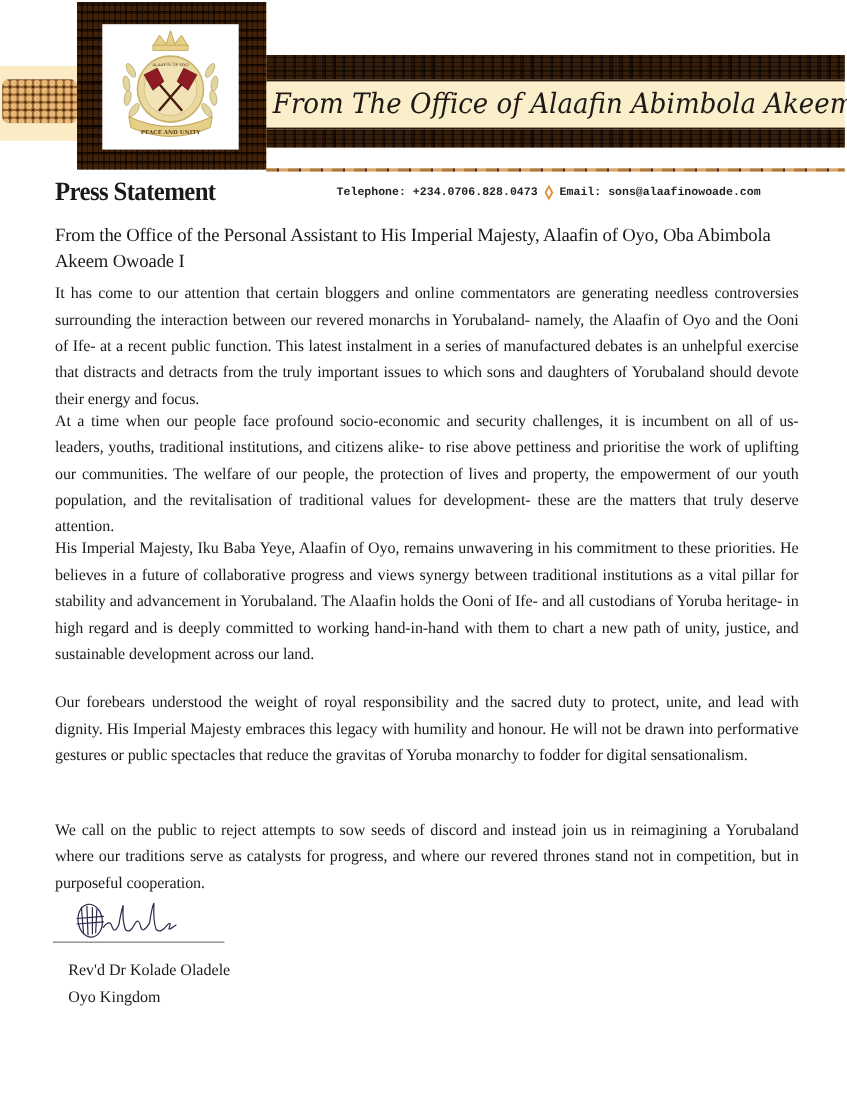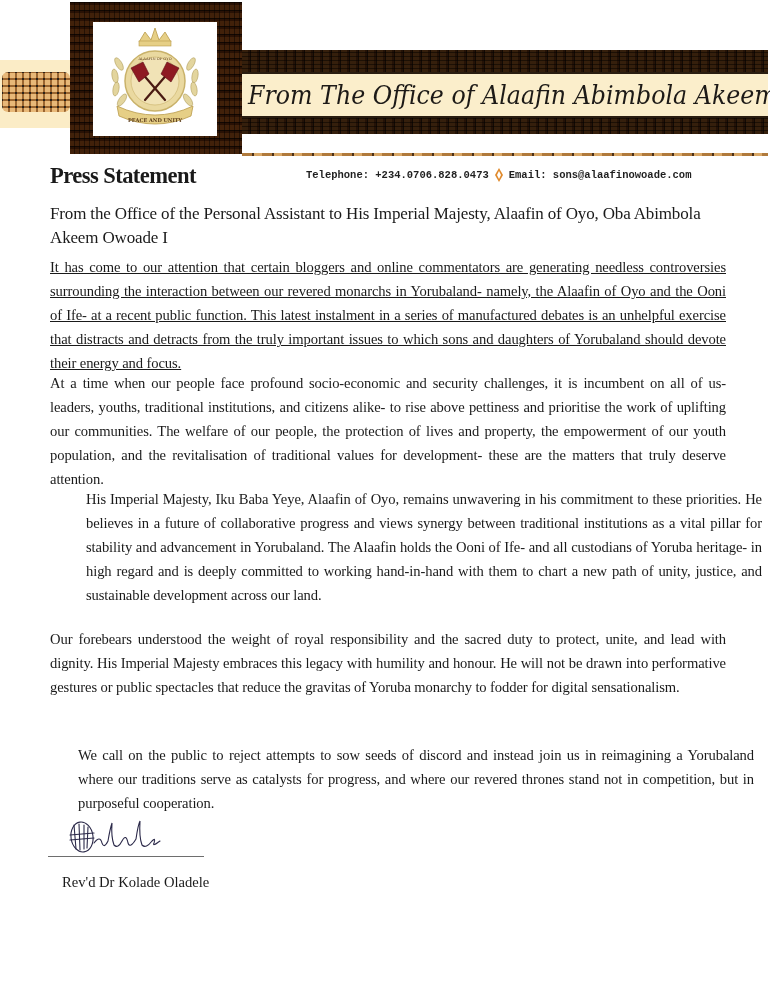--- a/index.html
+++ b/index.html
@@ -36,25 +36,25 @@
       font-family: Liberation Mono, monospace; font-weight: bold; font-size: 10.5px; color: #1f1f1f; white-space: nowrap; margin-top: 32px; }
     .contact-sep { width: 8px; height: 14px; display: inline-block; }
     .contact-underline { position: absolute; left: 242px; top: 153px; width: 526px; height: 3px;
       background: repeating-linear-gradient(90deg, #b07a3c 0 10px, #4a3018 10px 12px, #d9a868 12px 20px); }
 
     
     .doc { position: absolute; left: 50px; top: 160px; width: 676px; }
     .title { font-family: "Liberation Serif", serif; font-weight: bold; font-size: 24px; line-height: 30px; margin: 0; letter-spacing: -0.6px; transform: scaleX(0.94); transform-origin: left; position: absolute; top: 0; left: 0; white-space: nowrap; }
     .subtitle { position: absolute; top: 42px; left: 0; width: 690px; font-weight: normal; font-size: 17px; line-height: 24px; letter-spacing: -0.15px; margin: 0; }
     .para { position: absolute; left: 0; width: 676px; font-size: 14.6px; line-height: 24.1px; text-align: justify; margin: 0; letter-spacing: -0.1px; }
-    .p1 { top: 95px; text-decoration: underline; }
+    .p1 { top: 95px; }
     .p2 { top: 211px; }
-    .p3 { top: 327px; margin-left: 36px; }
+    .p3 { top: 327px; }
     .p4 { top: 467px; }
-    .p5 { top: 583px; margin-left: 28px; }
+    .p5 { top: 583px; }
 
     
     .signature { position: absolute; left: 56px; top: 815px; width: 110px; height: 40px; }
     .sig-line { position: absolute; left: 48px; top: 856px; width: 156px; height: 0; border-top: 1.5px solid #6e6e6e; }
     .signer { position: absolute; left: 50px; top: 870px; font-size: 14.6px; line-height: 24.6px; }
     .signer div { white-space: nowrap; margin-left: 12px; }
   </style>
 </head>
 <body>
 
@@ -127,13 +127,14 @@
     <ellipse cx="26" cy="22" rx="11" ry="15" transform="rotate(-8 26 22)"></ellipse>
     <path d="M18 10 L20 34 M23 9 L24 35 M28 10 L28 34 M32 12 L31 33"></path>
     <path d="M14 20 L38 18 M14 25 L38 23"></path>
     <path d="M38 28 Q44 20 46 28 Q48 34 52 26 Q54 14 56 8 Q55 22 58 30 Q62 34 66 26 Q70 18 72 28 Q74 34 80 24 Q82 10 84 6 Q83 22 86 30 Q90 34 96 26 Q100 22 98 28 Q96 32 104 26"></path>
   </g>
 </svg>
 <div class="sig-line"></div>
 
 <div class="signer">
   <div>Rev'd Dr Kolade Oladele</div>
+  <div>Oyo Kingdom</div>
 </div>
 
 </body></html>

